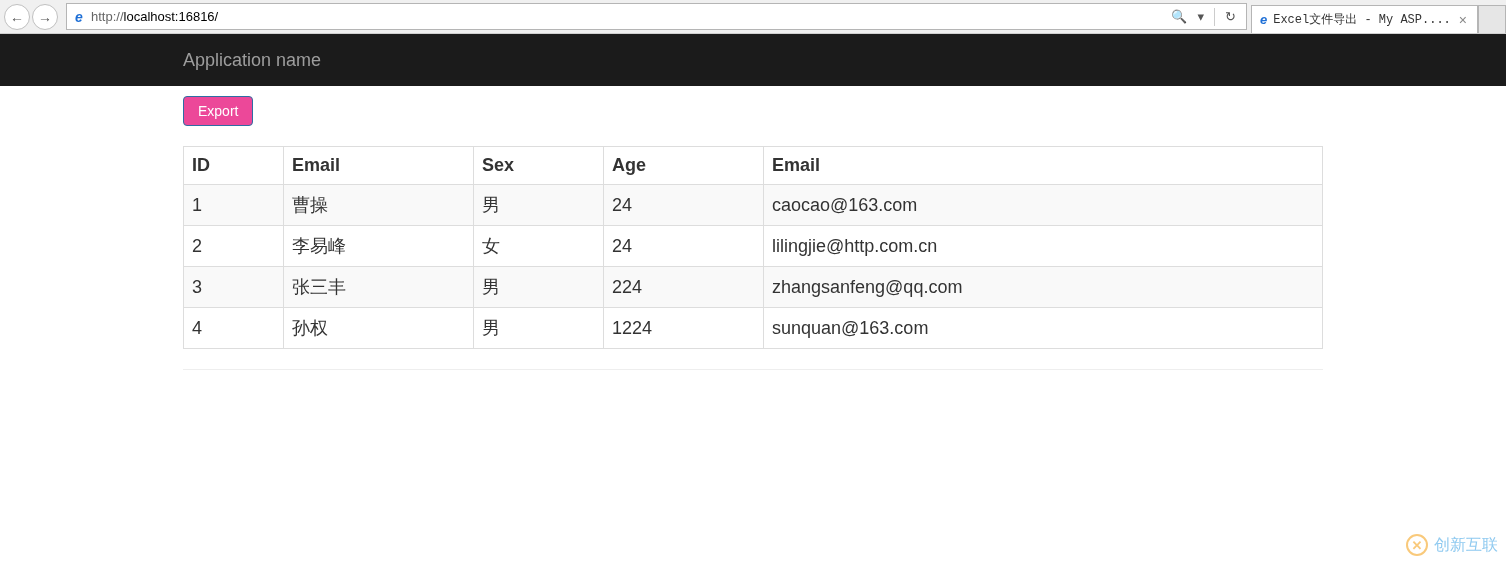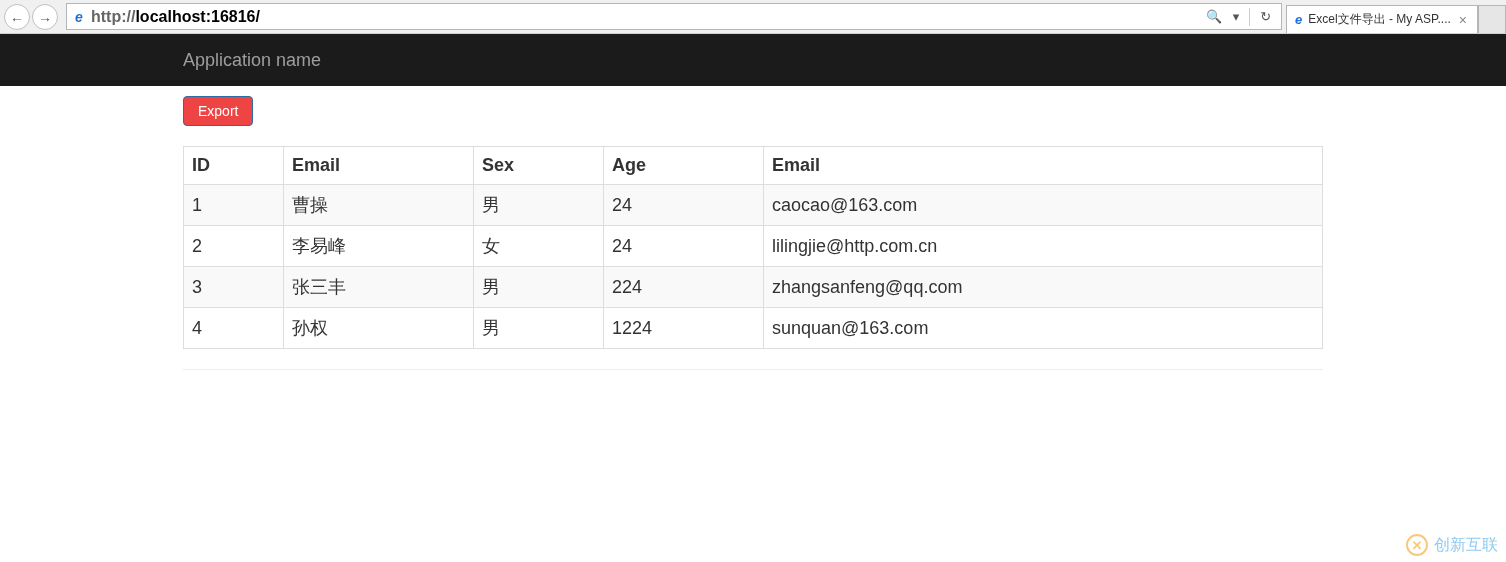--- a/index.html
+++ b/index.html
@@ -39,26 +39,25 @@
   .addr-ie-icon {
     display: flex; align-items: center; justify-content: center;
     width: 24px;
     color: #1e6fd6;
     font-weight: bold;
     font-size: 14px;
     font-style: italic;
   }
   .addr-url {
     flex: 1;
-    font-size: 16px;
+    font-size: 13px;
     color: #666;
     padding: 2px 0;
     white-space: nowrap;
     overflow: hidden;
-    font-weight: bold;
   }
   .addr-url .host { color: #000; }
   .addr-controls {
     display: flex;
     align-items: center;
     padding: 0 6px;
     gap: 2px;
     font-size: 13px;
     color: #555;
   }
@@ -85,21 +84,21 @@
     color: #333;
     min-width: 190px;
     gap: 6px;
   }
   .tab-ie-icon {
     color: #1e6fd6;
     font-style: italic;
     font-weight: bold;
     font-size: 13px;
   }
-  .tab-title { flex: 1; white-space: nowrap; overflow: hidden; text-overflow: ellipsis; }
+  .tab-title { flex: 1; white-space: nowrap; overflow: hidden; text-overflow: ellipsis; font-family: Liberation Mono, monospace; }
   .tab-close { color: #888; font-size: 14px; padding: 0 2px; }
   .tab-new {
     width: 28px; min-width: 28px;
     background: #e6e6e6;
     border: 1px solid #b5b5b5;
     border-bottom: none;
   }
 
   
   .navbar {
@@ -130,21 +129,21 @@
     padding: 0 15px;
   }
 
   
   .btn-row { margin-top: 10px; margin-bottom: 20px; }
   .btn {
     display: inline-block;
     padding: 6px 14px;
     font-size: 14px;
     color: #fff;
-    background: #ef4444;
+    background: #ec4899;
     border: 1px solid #2e6da4;
     border-radius: 4px;
     cursor: pointer;
   }
 
   
   table {
     width: 100%;
     border-collapse: collapse;
     border: 1px solid #ddd;

